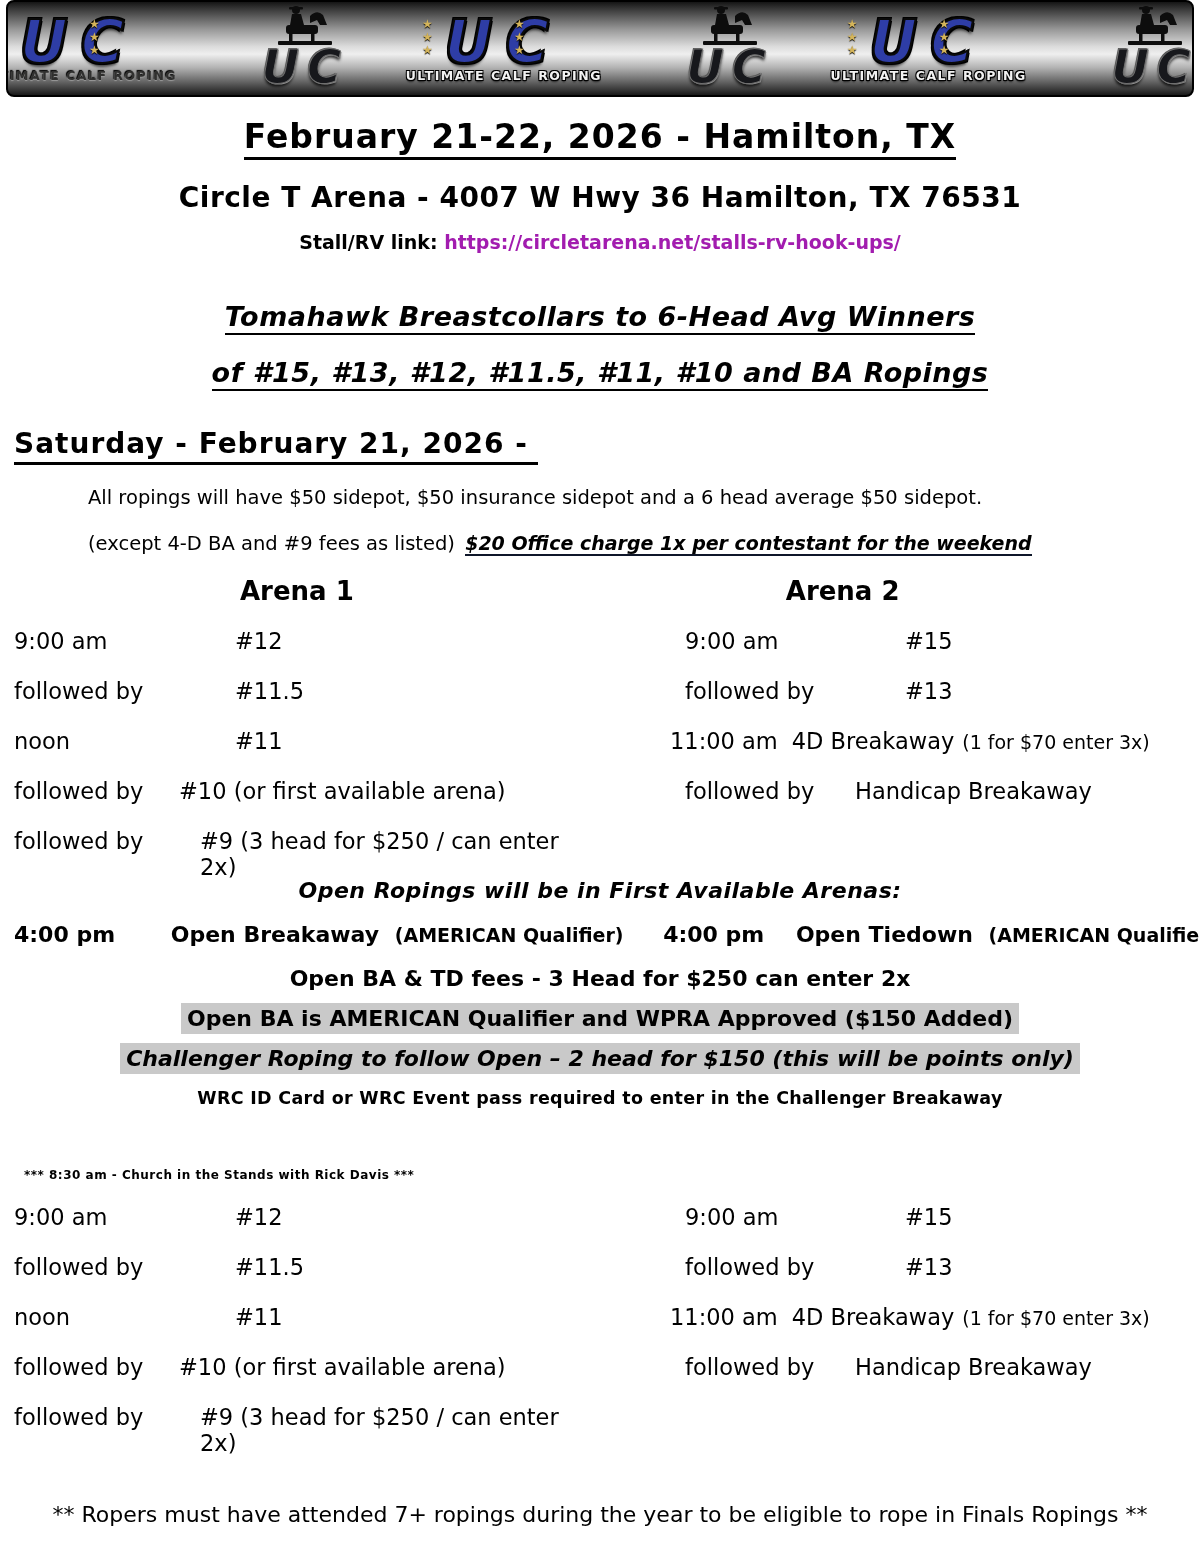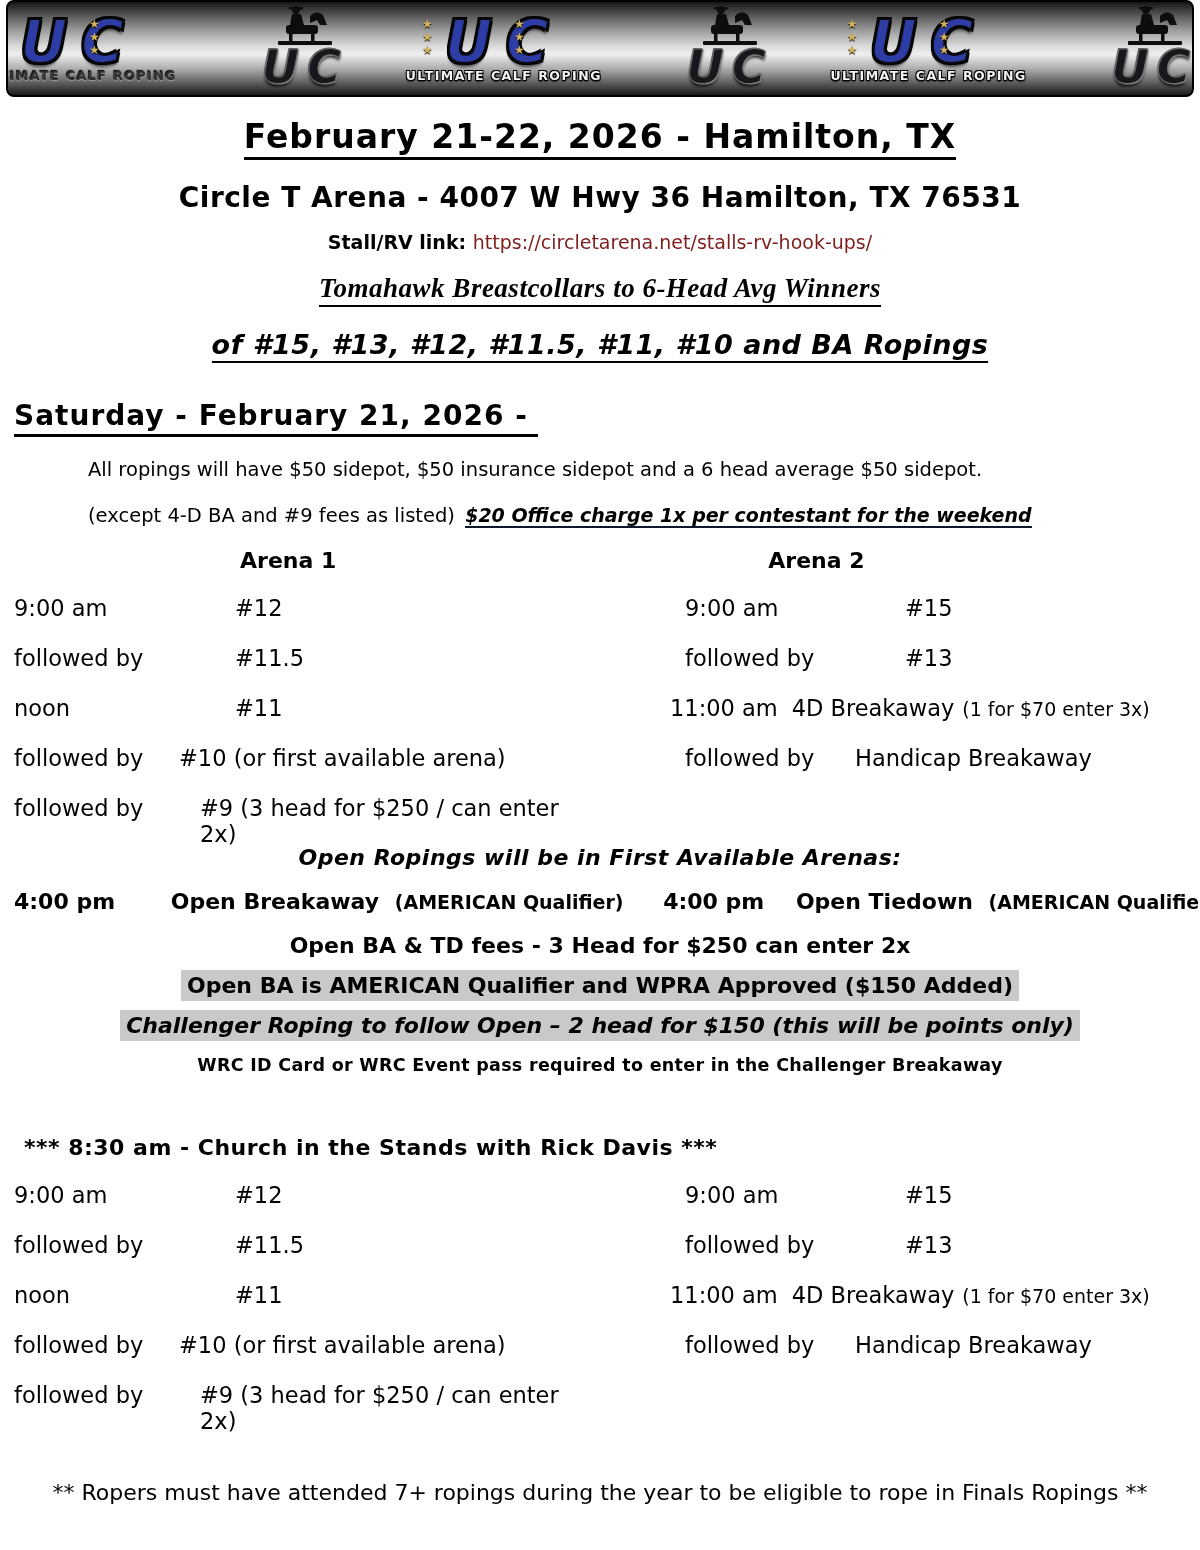--- a/index.html
+++ b/index.html
@@ -46,36 +46,36 @@
   }
   .logo-small svg { position:absolute; top:2px; left:50%; transform:translateX(-50%); }
   .logo-small.clip { margin-right:-40px; }
 
   
   .center { text-align:center; }
   .u { border-bottom:3px solid #000; display:inline-block; padding-bottom:1px; }
   .title { margin-top:20px; font-size:33px; font-weight:bold; letter-spacing:1px; }
   .venue { margin-top:21px; font-size:28px; font-weight:bold; letter-spacing:.5px; }
   .stall { margin-top:17px; font-size:19px; font-weight:bold; }
-  .stall a { color:#7f1d1d; text-decoration:none; font-weight:normal; }
+  .stall a { color:#a21caf; text-decoration:none; font-weight:bold; }
   .award { font-size:27px; font-weight:bold; font-style:italic; letter-spacing:.5px; }
   .award .u { border-bottom-width:2px; }
-  .award1 { margin-top:20px;font-family:Liberation Serif, serif; } .award2 { margin-top:22px; }
+  .award1 { margin-top:48px; } .award2 { margin-top:22px; }
 
   .day-heading { margin:36px 0 0 14px; font-size:28px; font-weight:bold; display:flex; align-items:baseline; }
   .day-heading .head { letter-spacing:1px; border-bottom:3px solid #000; padding-bottom:2px; padding-right:10px; }
   .day-note { font-size:19.5px; font-weight:400; margin-left:12px; }
-  .day-note-bold { font-size:22px; font-weight:bold; margin-left:10px; letter-spacing:.5px; }
+  .day-note-bold { font-size:12px; font-weight:bold; margin-left:10px; letter-spacing:.5px; }
 
   .body-thin { font-size:19.5px; font-weight:400; }
   .note1 { margin:21px 0 0 88px; }
   .note2 { margin:23px 0 0 88px; }
   .note2 .emph { font-size:19px; font-weight:bold; font-style:italic; border-bottom:2px solid #0f172a; margin-left:4px; }
 
-  .arena-headers { margin-top:21px; display:flex; font-size:22px; font-weight:bold; }
+  .arena-headers { margin-top:21px; display:flex; font-size:26px; font-weight:bold; }
   .arena-headers .a1 { margin-left:240px; } .arena-headers .a2 { margin-left:432px; }
 
   
   .sched { margin-top:22px; display:flex; font-size:22.5px; font-weight:400; }
   .sched-left { width:600px; } .sched-right { width:600px; }
   .srow { height:50px; display:flex; align-items:flex-start; }
   .sched-left .srow { padding-left:14px; }
   .sched-left .time { width:165px; flex-shrink:0; }
   .sched-left .srow:nth-child(-n+3) .event { margin-left:56px; }
   .sched-left .srow:nth-child(5) .event { margin-left:21px; }

